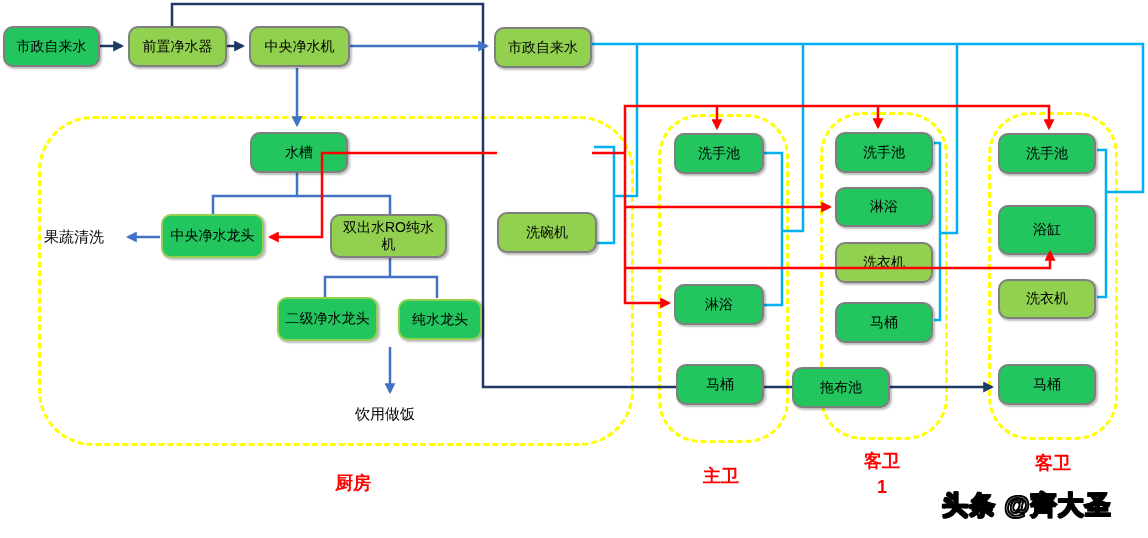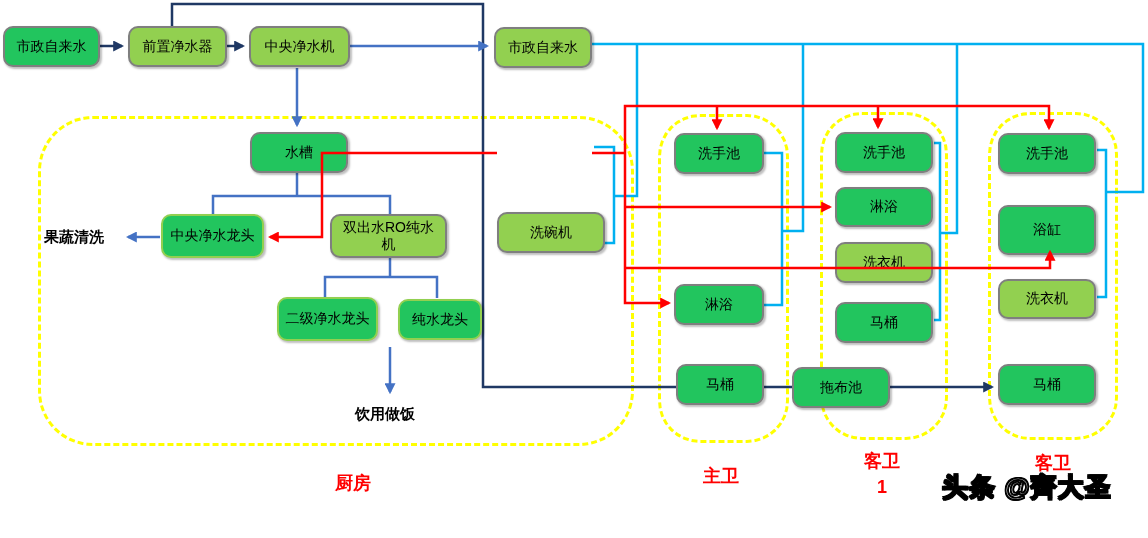--- a/index.html
+++ b/index.html
@@ -13,21 +13,21 @@
   .lines{position:absolute;left:0;top:0;pointer-events:none;}
   .node{
     position:absolute;box-sizing:border-box;display:flex;align-items:center;justify-content:center;
     text-align:center;border-radius:10px;border:2.5px solid #7f7f7f;background:#22c55e;
     font-size:14px;line-height:1.25;color:#000;padding:2px 5px;
     box-shadow:1.5px 1.5px 2px rgba(0,0,0,0.25);
   }
   .node.green{background:#92d050;}
   .node.tap{border-color:#92d050;text-align:center;}
   .annot{
-    position:absolute;font-weight:bold;font-size:15px;color:#000;white-space:nowrap;
+    position:absolute;font-weight:normal;font-size:15px;color:#000;white-space:nowrap;
   }
   .region-label{
     position:absolute;font-weight:bold;font-size:18px;color:#ff0000;text-align:center;white-space:nowrap;
   }
   .watermark{
     position:absolute;font-size:26px;font-weight:bold;color:#ffffff;white-space:nowrap;
     -webkit-text-stroke:1.6px #000;text-shadow:1px 1px 0 #000,-1px -1px 0 #000,1px -1px 0 #000,-1px 1px 0 #000;
     letter-spacing:1px;
   }
 </style>
@@ -83,21 +83,21 @@
   <div class="node" style="left:3px;top:26px;width:97px;height:41px">市政自来水</div>
   <div class="node green" style="left:249px;top:26px;width:101px;height:41px">中央净水机</div>
   <div class="node green" style="left:128px;top:26px;width:99px;height:41px">前置净水器</div>
   <div class="node green" style="left:494px;top:27px;width:98px;height:41px">市政自来水</div>
 
   <div class="node" style="left:250px;top:132px;width:98px;height:41px">水槽</div>
   <div class="node tap" style="left:161px;top:214px;width:103px;height:44px">中央净水龙头</div>
   <div class="node green" style="left:330px;top:214px;width:117px;height:44px">双出水RO纯水机</div>
   <div class="node tap" style="left:277px;top:297px;width:101px;height:44px">二级净水龙头</div>
   <div class="node tap" style="left:398px;top:299px;width:84px;height:41px">纯水龙头</div>
-  <div class="node green" style="left:497px;top:212px;width:108px;height:41px">洗碗机</div>
+  <div class="node green" style="left:497px;top:212px;width:100px;height:41px">洗碗机</div>
 
   <div class="node" style="left:674px;top:133px;width:90px;height:41px">洗手池</div>
   <div class="node" style="left:674px;top:284px;width:90px;height:41px">淋浴</div>
   <div class="node" style="left:676px;top:364px;width:88px;height:41px">马桶</div>
 
   <div class="node" style="left:835px;top:132px;width:98px;height:41px">洗手池</div>
   <div class="node" style="left:835px;top:187px;width:98px;height:40px">淋浴</div>
   <div class="node green" style="left:835px;top:242px;width:98px;height:41px">洗衣机</div>
   <div class="node" style="left:835px;top:302px;width:98px;height:41px">马桶</div>
   <div class="node" style="left:792px;top:367px;width:98px;height:41px">拖布池</div>
@@ -129,15 +129,15 @@
   <div class="annot" style="left:355px;top:405px">饮用做饭</div>
 
   <div class="region-label" style="left:308px;top:471px;width:90px">厨房</div>
   <div class="region-label" style="left:676px;top:464px;width:90px">主卫</div>
   <div class="region-label" style="left:856px;top:448px;width:52px;line-height:1.45">
     <div>客卫</div>
     <div>1</div>
   </div>
   <div class="region-label" style="left:1008px;top:451px;width:90px">客卫</div>
 
-  <div class="watermark" style="left:942px;top:470px">头条 @齊大圣</div>
+  <div class="watermark" style="left:942px;top:488px">头条 @齊大圣</div>
 
 </div>
 
 </body></html>

